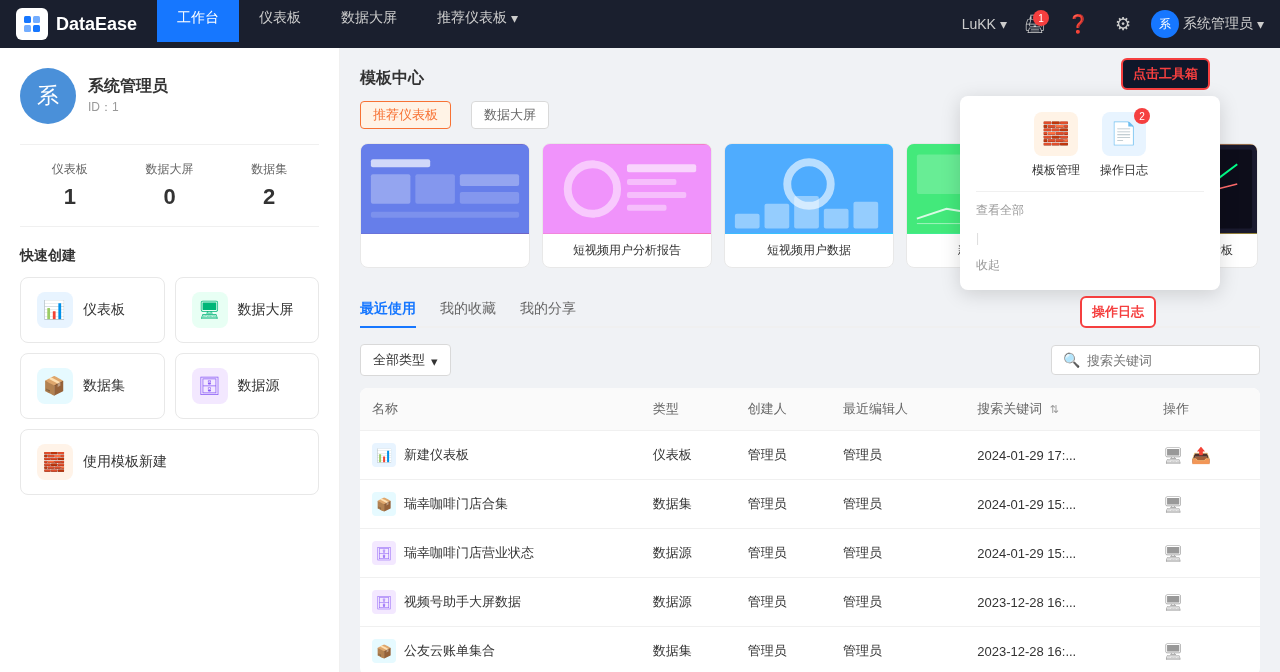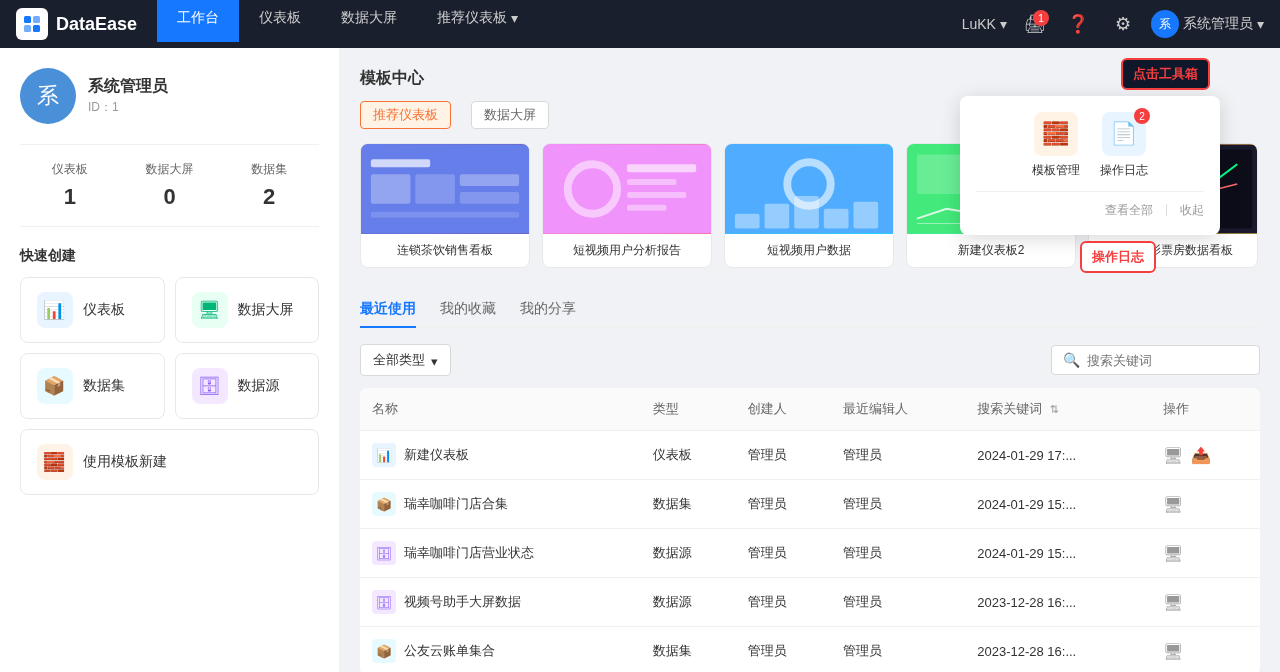--- a/index.html
+++ b/index.html
@@ -112,21 +112,21 @@
       position: absolute; top: 48px; right: 60px;
       background: #fff; border-radius: 8px; box-shadow: 0 4px 20px rgba(0,0,0,0.15);
       padding: 16px; z-index: 200; width: 260px;
     }
     .tooltip-items { display: flex; gap: 20px; justify-content: center; margin-bottom: 12px; }
     .tooltip-item { display: flex; flex-direction: column; align-items: center; gap: 6px; cursor: pointer; }
     .tooltip-item-icon { width: 44px; height: 44px; border-radius: 8px; display: flex; align-items: center; justify-content: center; font-size: 22px; position: relative; }
     .ti-orange { background: #fff3e6; color: #f77234; }
     .ti-blue { background: #e8f4ff; color: #1677ff; }
     .tooltip-item-label { font-size: 12px; color: #333; }
-    .tooltip-footer { display: flex; justify-content: flex-end; gap: 12px; font-size: 12px; color: #999; border-top: 1px solid #f0f0f0; padding-top: 10px; }
+    .tooltip-footer { display: flex; justify-content: flex-end; gap: 12px; font-size: 12px; color: #999; border-top: 1px solid #f0f0f0; padding-top: 10px; flex-direction: column; }
     .tooltip-footer span { cursor: pointer; }
 
     
     .thumb-1 { background: linear-gradient(135deg, #667eea 0%, #764ba2 100%); }
     .thumb-2 { background: linear-gradient(135deg, #f093fb 0%, #f5576c 100%); }
     .thumb-3 { background: linear-gradient(135deg, #4facfe 0%, #00f2fe 100%); }
     .thumb-4 { background: linear-gradient(135deg, #43e97b 0%, #38f9d7 100%); }
     .thumb-5 { background: linear-gradient(135deg, #fa709a 0%, #fee140 100%); }
 
     .sort-icon { font-size: 11px; color: #999; margin-left: 4px; }
@@ -259,21 +259,20 @@
           <svg width="100%" height="100%" viewBox="0 0 170 90">
             <rect width="170" height="90" fill="#667eea"></rect>
             <rect x="10" y="15" width="60" height="8" rx="2" fill="rgba(255,255,255,0.7)"></rect>
             <rect x="10" y="30" width="40" height="30" rx="2" fill="rgba(255,255,255,0.3)"></rect>
             <rect x="55" y="30" width="40" height="30" rx="2" fill="rgba(255,255,255,0.2)"></rect>
             <rect x="100" y="30" width="60" height="12" rx="2" fill="rgba(255,255,255,0.3)"></rect>
             <rect x="100" y="48" width="60" height="12" rx="2" fill="rgba(255,255,255,0.2)"></rect>
             <rect x="10" y="68" width="150" height="6" rx="2" fill="rgba(255,255,255,0.15)"></rect>
           </svg>
         </div>
-        <div class="template-name">连锁茶饮销售看板</div>
       </div>
       <div class="template-card">
         <div class="template-thumb thumb-2">
           <svg width="100%" height="90" viewBox="0 0 170 90">
             <rect width="170" height="90" fill="#f093fb"></rect>
             <circle cx="50" cy="45" r="25" fill="none" stroke="rgba(255,255,255,0.5)" stroke-width="8"></circle>
             <rect x="85" y="20" width="70" height="8" rx="2" fill="rgba(255,255,255,0.6)"></rect>
             <rect x="85" y="35" width="50" height="6" rx="2" fill="rgba(255,255,255,0.4)"></rect>
             <rect x="85" y="48" width="60" height="6" rx="2" fill="rgba(255,255,255,0.4)"></rect>
             <rect x="85" y="61" width="40" height="6" rx="2" fill="rgba(255,255,255,0.4)"></rect>

